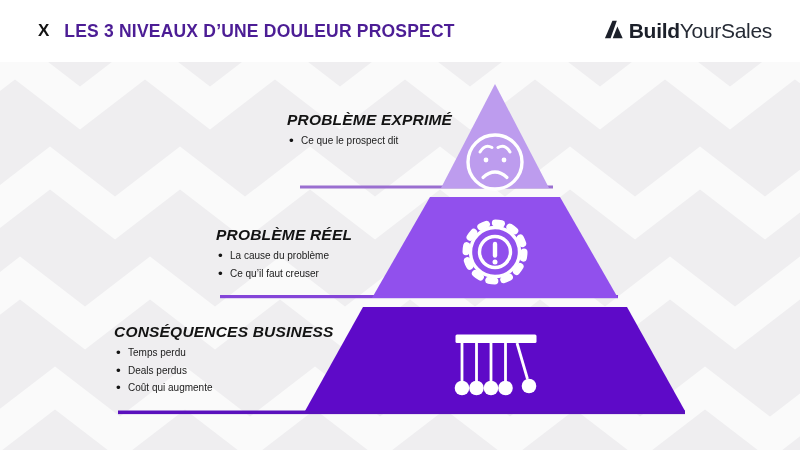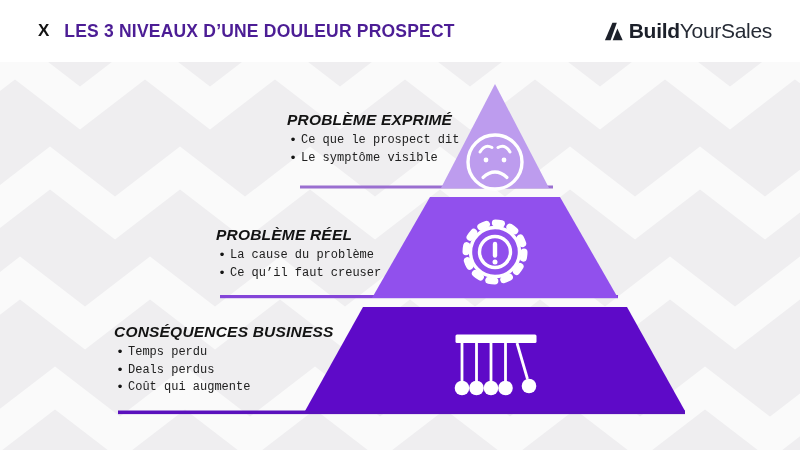--- a/index.html
+++ b/index.html
@@ -11,37 +11,37 @@
   .canvas{position:relative;width:800px;height:450px;}
   .bg-pattern{position:absolute;left:0;top:0;z-index:0;}
   
   .header{
     position:absolute;left:0;top:0;width:800px;height:62px;
     background:#ffffff;z-index:3;display:flex;align-items:center;
     box-sizing:border-box;padding:0 28px 0 38px;
   }
   .header-prefix{font-weight:bold;font-size:17px;color:#131313;margin-right:15px;}
   .page-title{font-weight:bold;font-size:17.5px;letter-spacing:.2px;color:#4c1d95;white-space:nowrap;}
-  .brand{margin-left:auto;display:flex;align-items:flex-end;gap:3px;}
+  .brand{margin-left:auto;display:flex;align-items:flex-start;gap:3px;}
   .brand svg{display:block;}
   .brand-text{font-size:21px;color:#1c202a;letter-spacing:-0.3px;white-space:nowrap;}
   .brand-text b{font-weight:bold;}
   .brand-text span{font-weight:normal;color:#262b35;}
   
   .pyramid-svg{position:absolute;left:0;top:0;z-index:2;}
   
   .level-text{position:absolute;z-index:2;}
   .level-text h2{
     margin:0 0 3px 0;font-size:15.5px;font-weight:bold;color:#131313;
     letter-spacing:.2px;white-space:nowrap;font-style:italic;
   }
   .level-text ul{list-style:none;margin:0;padding:0;}
   .level-text li{
-    position:relative;padding-left:14px;font-size:12px;line-height:17.5px;
-    color:#202020;white-space:nowrap;font-family:Liberation Mono, monospace;
+    position:relative;padding-left:14px;font-size:10px;line-height:17.5px;
+    color:#202020;white-space:nowrap;
   }
   .level-text li::before{
     content:"\2022";position:absolute;left:2px;top:0;color:#141414;font-size:13.5px;
   }
   #level1-text{left:287px;top:111px;}
   #level2-text{left:216px;top:226px;}
   #level3-text{left:114px;top:323px;}
 </style>
 </head>
 <body>
@@ -115,21 +115,20 @@
         <circle cx="505.5" cy="388" r="7.3"></circle>
         <circle cx="529" cy="386" r="7.3"></circle>
       </g>
     </g>
   </svg>
 
   <div class="level-text" id="level1-text">
     <h2>PROBLÈME EXPRIMÉ</h2>
     <ul>
       <li>Ce que le prospect dit</li>
-      <li>Le symptôme visible</li>
     </ul>
   </div>
 
   <div class="level-text" id="level2-text">
     <h2>PROBLÈME RÉEL</h2>
     <ul>
       <li>La cause du problème</li>
       <li>Ce qu’il faut creuser</li>
     </ul>
   </div>

